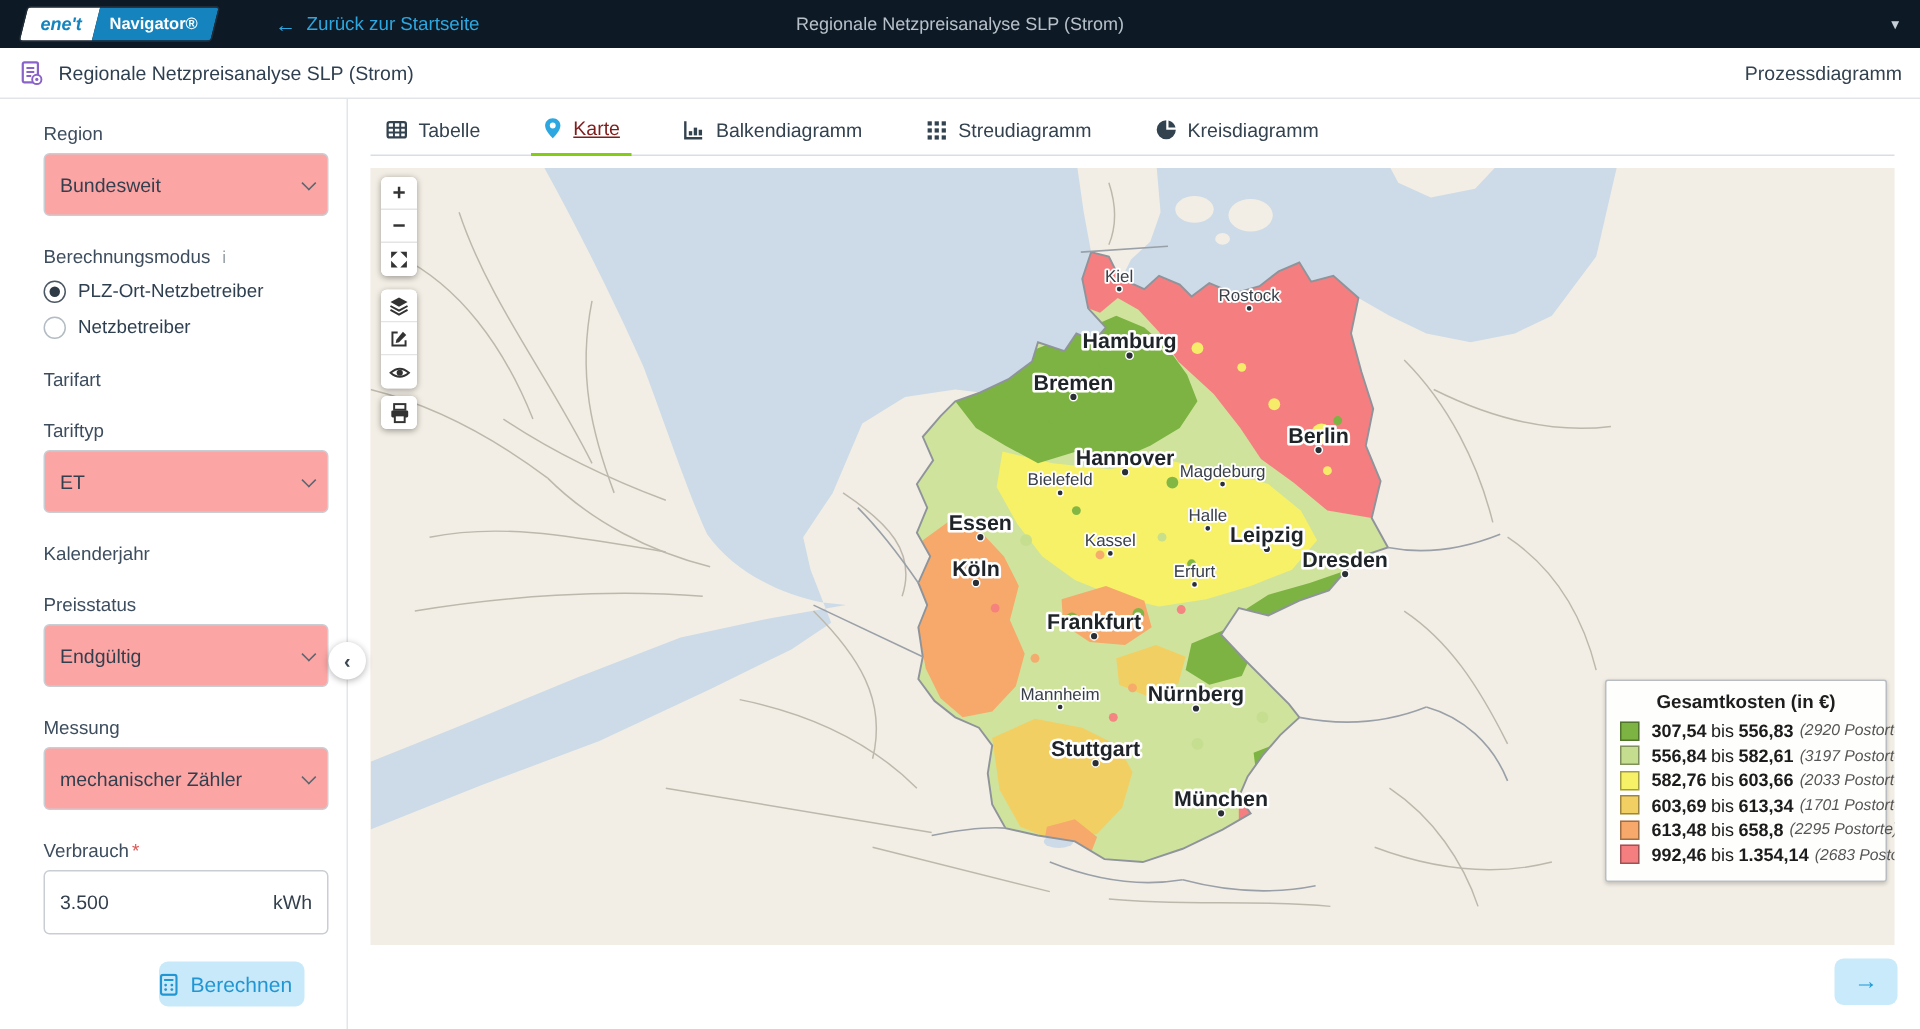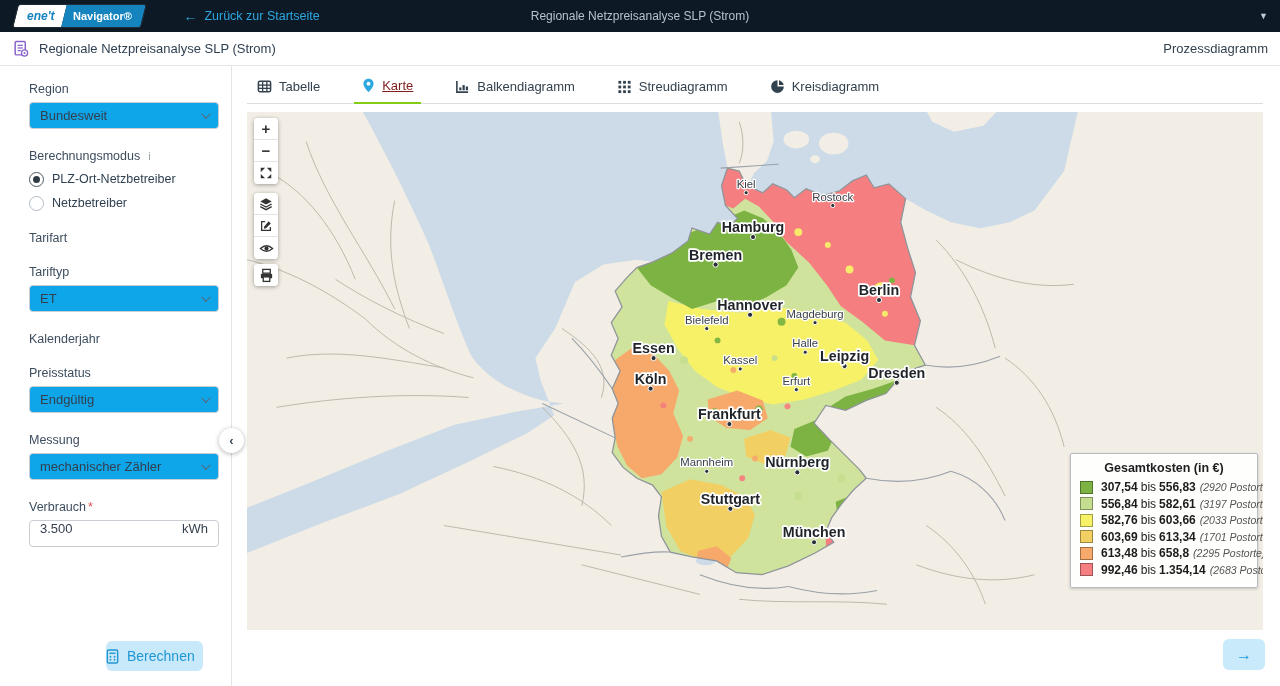--- a/index.html
+++ b/index.html
@@ -26,30 +26,30 @@
   .header2 .h2-right { margin-left:auto; font-size:13px; color:#33424f; cursor:pointer; }
 
   
   .content { position:absolute; left:0; top:66px; right:0; bottom:0;margin-left:17px; }
   .sidebar { position:absolute; left:0; top:0; bottom:0; width:215px; background:#fff;
     border-right:1px solid #e2e6e9; padding:16px 12px; }
   .field { margin-bottom:20px; }
   .f-label { display:block; font-size:12.5px; color:#3d4d5e; margin-bottom:6px; }
   .req { color:#e05252; margin-left:2px; }
   .info-i { color:#98a0a8; font-size:11.5px; margin-left:8px; }
-  .select { height:27px; border:1px solid #c9ced4; border-radius:4px; background:#0ea5e9;
+  .select { height:42px; border:1px solid #c9ced4; border-radius:4px; background:#fca5a5;
     display:flex; align-items:center; padding:0 10px; font-size:13px; color:#333f4d; cursor:pointer; }
   .select .chev { margin-left:auto; width:7px; height:7px; border-right:1.6px solid #5b6670;
     border-bottom:1.6px solid #5b6670; transform:rotate(45deg) translateY(-2px); }
   .radio-row { display:flex; align-items:flex-start; gap:8px; margin-top:9px; font-size:12.5px; color:#2e3f50; cursor:pointer; }
   .radio { width:15px; height:15px; border-radius:50%; border:1.5px solid #b4bcc3; background:#fff; flex:0 0 auto;
     display:flex; align-items:center; justify-content:center; }
   .radio.sel { border-color:#4b5864; }
   .radio.sel::after { content:""; width:7px; height:7px; border-radius:50%; background:#2e3b47; }
-  .textinput { height:27px; border:1px solid #c9ced4; border-radius:4px; display:flex; align-items:flex-start;
+  .textinput { height:43px; border:1px solid #c9ced4; border-radius:4px; display:flex; align-items:center;
     padding:0 10px; font-size:13px; color:#333f4d; }
   .textinput .unit { margin-left:auto; color:#333f4d; }
 
   .calc-btn { position:absolute; left:106px; top:641px; width:97px; height:30px; border:none; border-radius:6px;
     background:#c8e9f9; color:#2196d3; font-size:14px; font-family:inherit;
     display:flex; align-items:center; gap:8px; cursor:pointer; }
 
   .sidebar-toggle { position:absolute; left:202px; top:362px; width:25px; height:25px; border-radius:50%;
     background:#fff; box-shadow:0 1px 5px rgba(0,0,0,0.3); display:flex; align-items:center; justify-content:center;
     font-size:13px; font-weight:bold; color:#3c4752; cursor:pointer; z-index:5; }

